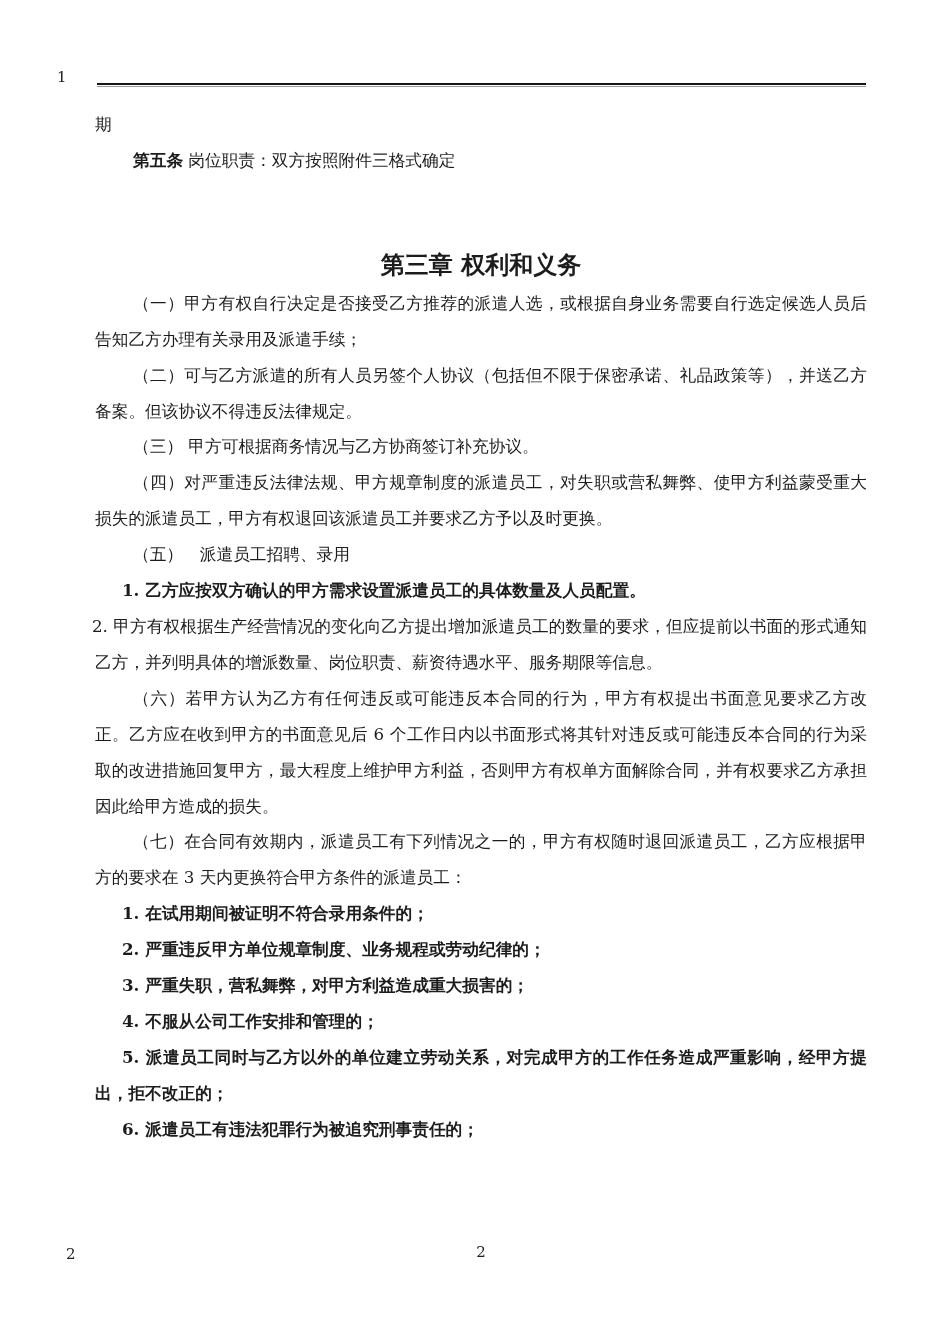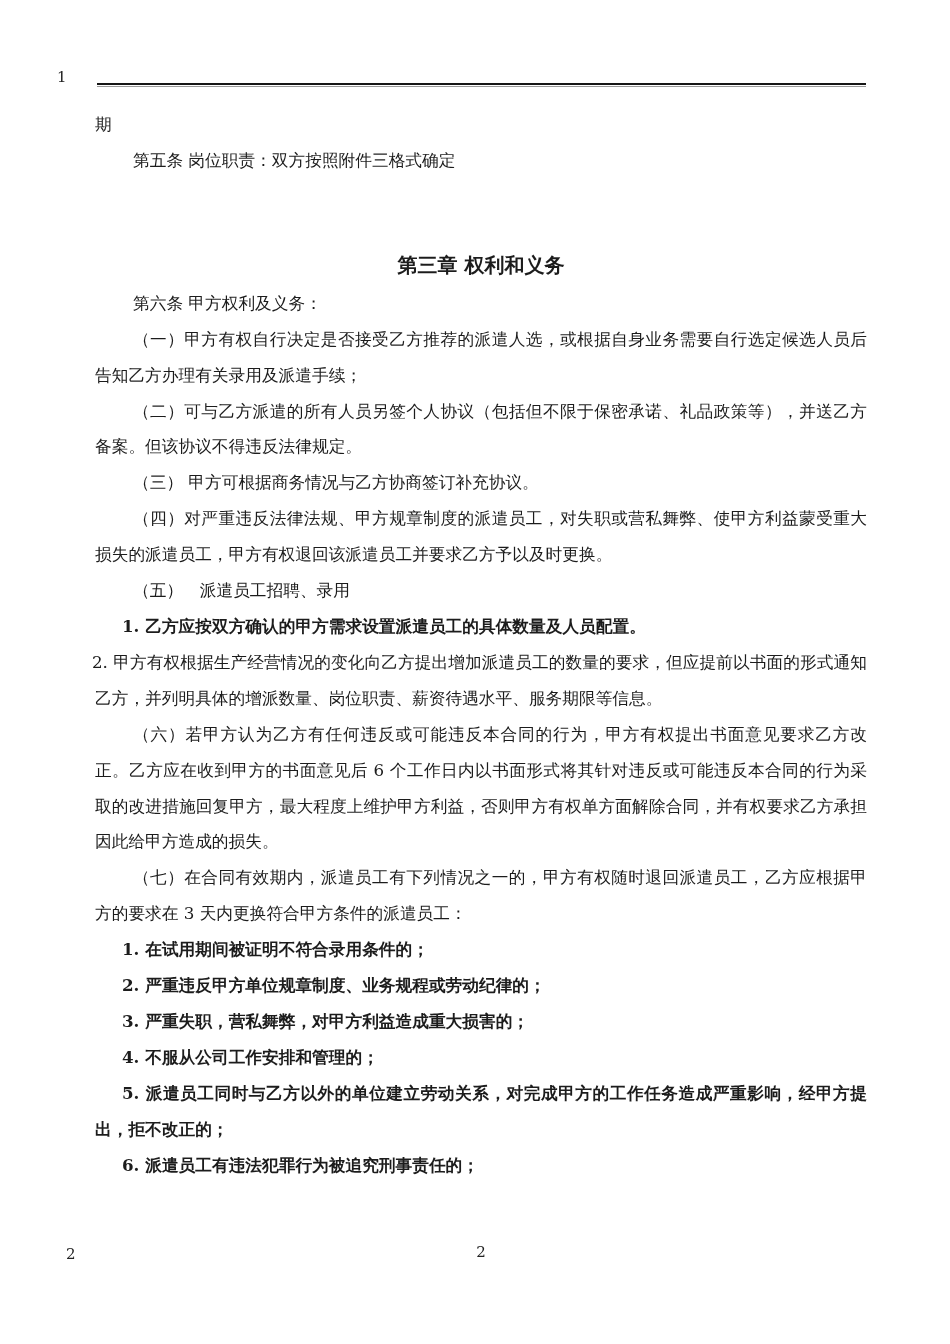--- a/index.html
+++ b/index.html
@@ -51,47 +51,46 @@
   }
   .doc-body p { margin: 0; padding: 0; }
   .p-flush  { text-indent: 0; }
   .p-indent { text-indent: 38px; }
   .p-num    { text-indent: 27px; font-weight: bold; }
   .p-num-hang { padding-left: 30px; text-indent: -3px; }
   .heading {
     margin: 0;
     margin-top: 68px;
     margin-bottom: 3px;
-    font-size: 20px;
+    font-size: 24px;
     line-height: 36px;
     font-weight: bold;
     text-align: center;
     text-indent: 0;
   }
-  .b { font-weight: normal; }
+  .b { font-weight: bold; }
   .u { text-underline-offset: 4px; }
 </style>
 </head>
 <body>
 
 <div class="page">
 
   <div class="margin-num num-top-left">1</div>
 
   <div class="header-rule"></div>
 
   <div class="doc-body">
 
     <p class="p-flush">期</p>
 
     <p class="p-indent"><span class="b">第五条</span><span> 岗位职责：</span><span class="u">双方按照附件三格式确定</span></p>
 
     <h2 class="heading">第三章 权利和义务</h2>
 
-    <p class="p-indent"><span class="b">第六条</span><span> 甲方权利及义务：</span></p>
 
     <p class="p-indent">（一）甲方有权自行决定是否接受乙方推荐的派遣人选，或根据自身业务需要自行选定候选人员后告知乙方办理有关录用及派遣手续；</p>
     <p class="p-indent">（二）可与乙方派遣的所有人员另签个人协议（包括但不限于保密承诺、礼品政策等），并送乙方备案。但该协议不得违反法律规定。</p>
     <p class="p-indent">（三） 甲方可根据商务情况与乙方协商签订补充协议。</p>
     <p class="p-indent">（四）对严重违反法律法规、甲方规章制度的派遣员工，对失职或营私舞弊、使甲方利益蒙受重大损失的派遣员工，甲方有权退回该派遣员工并要求乙方予以及时更换。</p>
     <p class="p-indent">（五）　派遣员工招聘、录用</p>
     <p class="p-num">1. 乙方应按双方确认的甲方需求设置派遣员工的具体数量及人员配置。</p>
     <p class="p-num-hang">2. 甲方有权根据生产经营情况的变化向乙方提出增加派遣员工的数量的要求，但应提前以书面的形式通知乙方，并列明具体的增派数量、岗位职责、薪资待遇水平、服务期限等信息。</p>
     <p class="p-indent">（六）若甲方认为乙方有任何违反或可能违反本合同的行为，甲方有权提出书面意见要求乙方改正。乙方应在收到甲方的书面意见后 6 个工作日内以书面形式将其针对违反或可能违反本合同的行为采取的改进措施回复甲方，最大程度上维护甲方利益，否则甲方有权单方面解除合同，并有权要求乙方承担因此给甲方造成的损失。</p>
     <p class="p-indent">（七）在合同有效期内，派遣员工有下列情况之一的，甲方有权随时退回派遣员工，乙方应根据甲方的要求在 3 天内更换符合甲方条件的派遣员工：</p>

